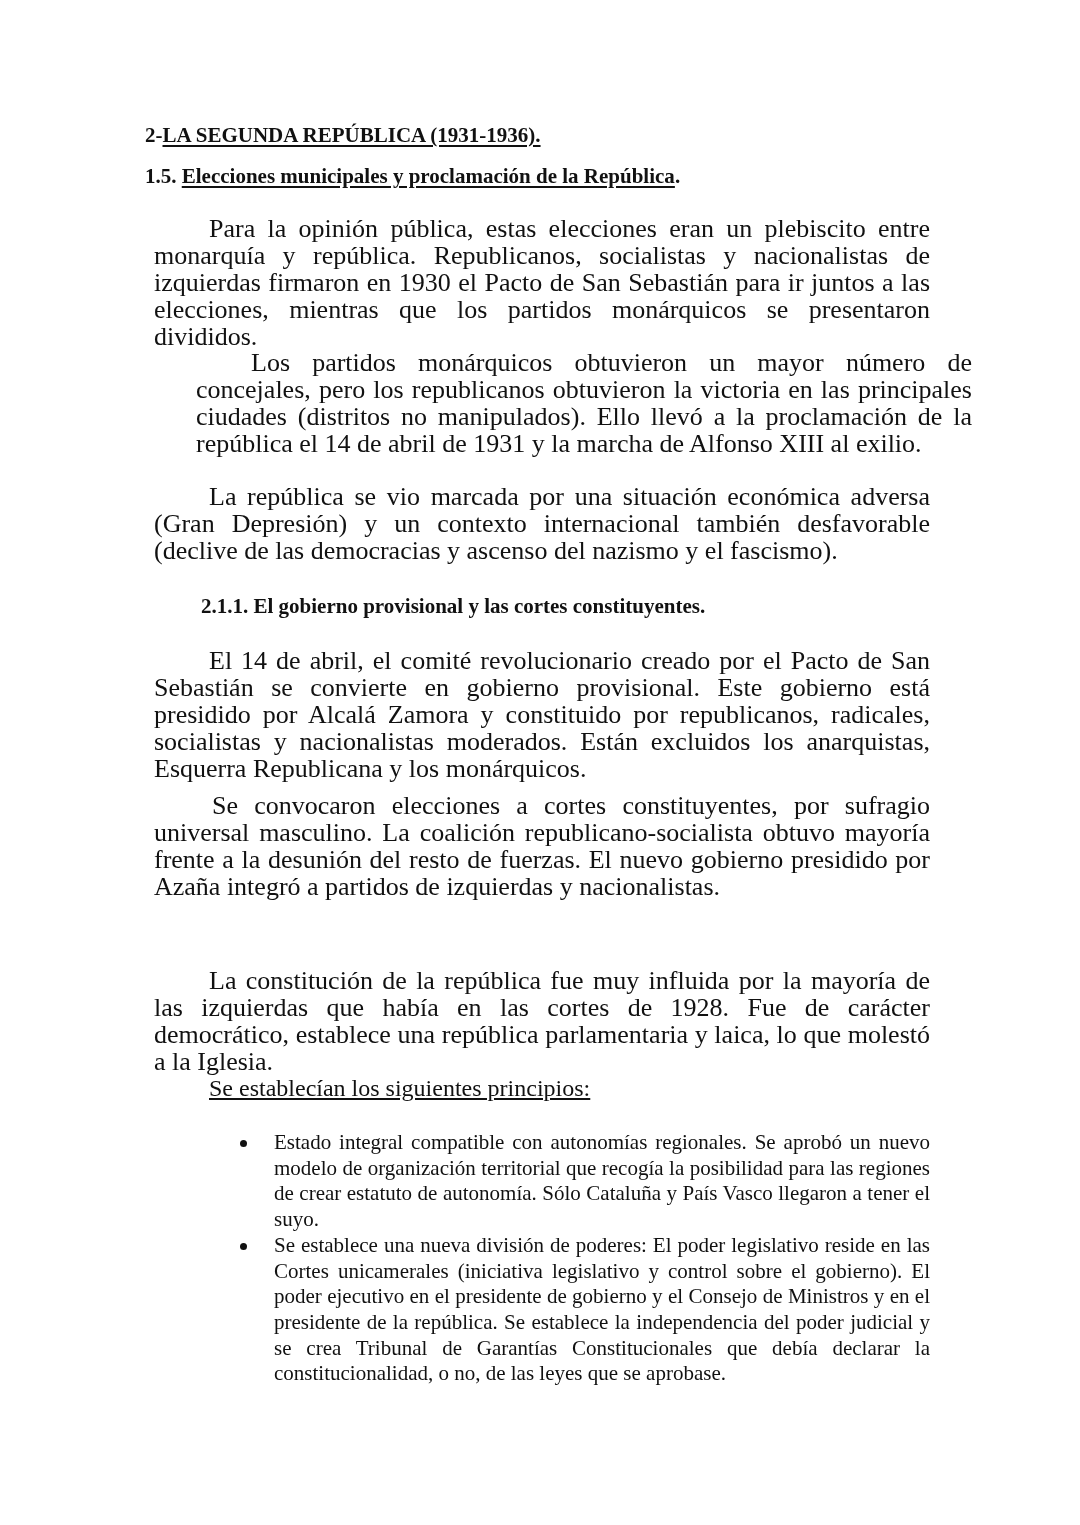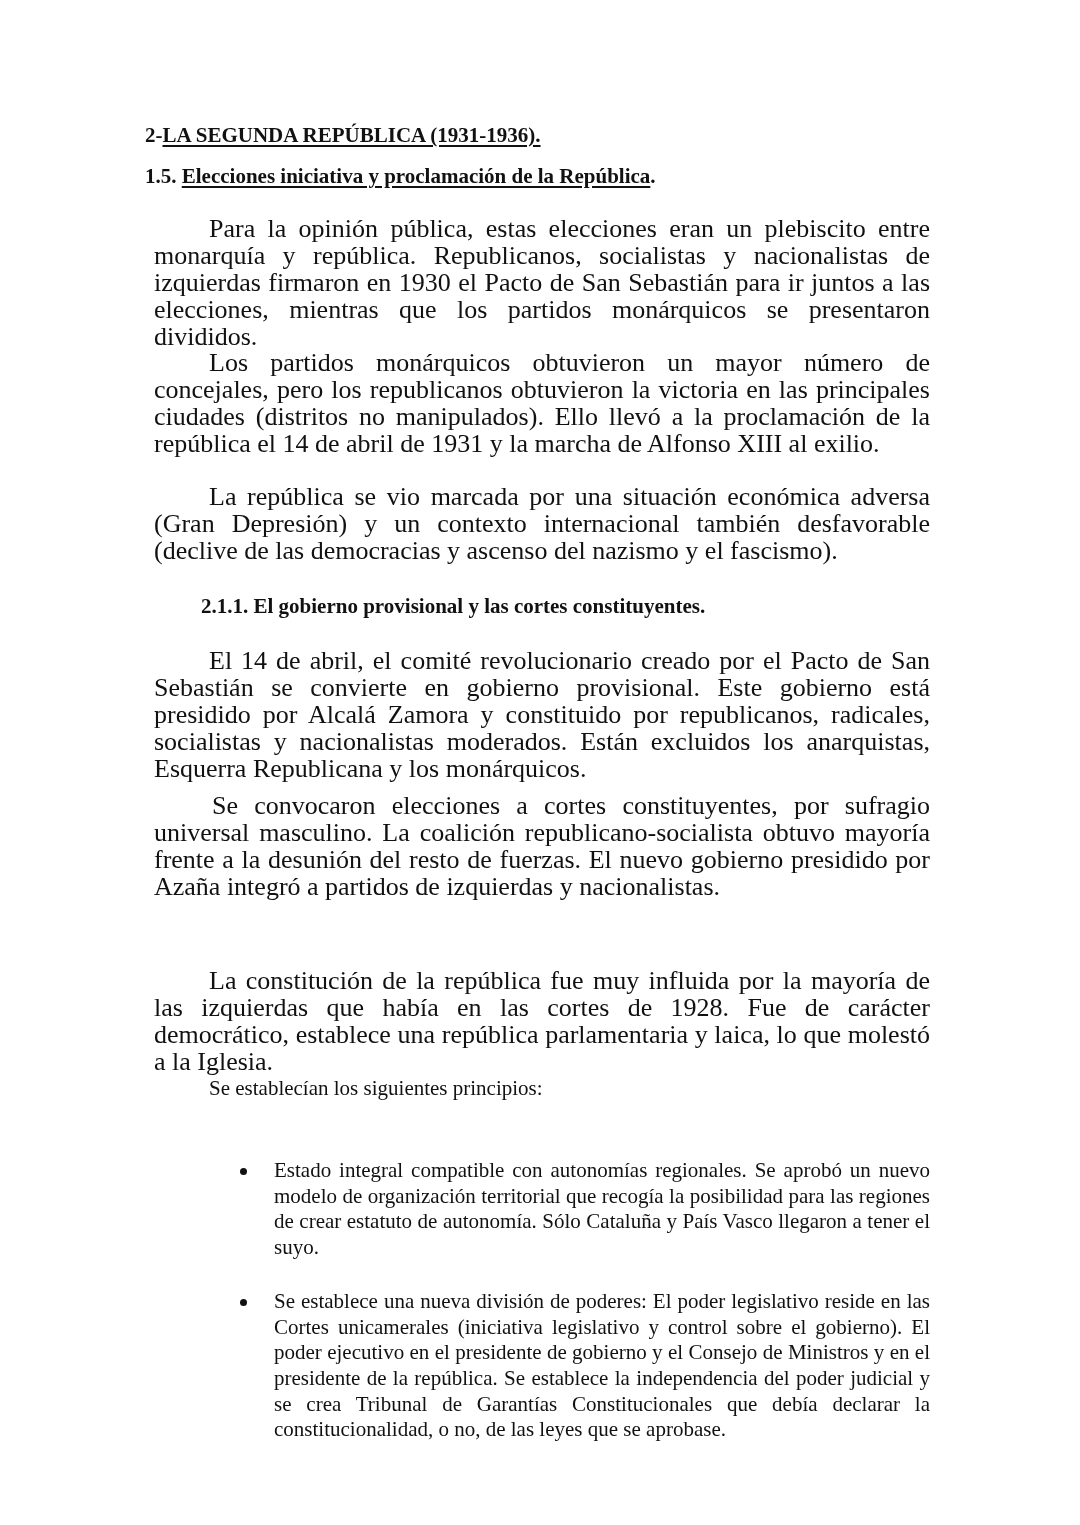--- a/index.html
+++ b/index.html
@@ -57,60 +57,60 @@
     .para {
       left: 154px;
       width: 776px;
       font-size: 26px;
       line-height: 27px;
       text-align: justify;
       text-indent: 55px;
     }
     .para-plain {
       left: 209px;
-      font-size: 21px;
+      font-size: 24px;
       line-height: 27px;
       white-space: nowrap;
+      text-decoration: underline;
     }
     .bullets {
       left: 236px;
       top: 1130px;
       width: 694px;
       list-style: none;
       padding: 0;
     }
     .bullets li {
       position: relative;
       padding-left: 38px;
       font-size: 21px;
       line-height: 25.7px;
       text-align: justify;
-      margin-top: 28px;
     }
     .bullet-dot {
       position: absolute;
       left: 4px;
       top: 10px;
       width: 7px;
       height: 7px;
       border-radius: 50%;
       background: #111111;
     }
   </style>
 </head>
 <body>
 
 <div class="page">
 
   <h1 class="abs h1"><span>2-</span><span class="u">LA SEGUNDA REPÚBLICA (1931-1936).</span></h1>
 
-  <h2 class="abs h2"><span>1.5. </span><span class="u">Elecciones iniciativa y proclamación de la República</span><span>.</span></h2>
+  <h2 class="abs h2"><span>1.5. </span><span class="u">Elecciones municipales y proclamación de la República</span><span>.</span></h2>
 
   <p class="abs para" style="top: 215px;">Para la opinión pública, estas elecciones eran un plebiscito entre monarquía y república. Republicanos, socialistas y nacionalistas de izquierdas firmaron en 1930 el Pacto de San Sebastián para ir juntos a las elecciones, mientras que los partidos monárquicos se presentaron divididos.</p>
-  <p class="abs para" style="top: 349px;">Los partidos monárquicos obtuvieron un mayor número de concejales, pero los republicanos obtuvieron la victoria en las principales ciudades (distritos no manipulados). Ello llevó a la proclamación de la república el 14 de abril de 1931 y la marcha de Alfonso XIII al exilio.</p>
+  <p class="abs para" style="top: 349px; margin-left: 42px;">Los partidos monárquicos obtuvieron un mayor número de concejales, pero los republicanos obtuvieron la victoria en las principales ciudades (distritos no manipulados). Ello llevó a la proclamación de la república el 14 de abril de 1931 y la marcha de Alfonso XIII al exilio.</p>
   <p class="abs para" style="top: 483px;">La república se vio marcada por una situación económica adversa (Gran Depresión) y un contexto internacional también desfavorable (declive de las democracias y ascenso del nazismo y el fascismo).</p>
 
   <h3 class="abs h3" style="top: 593px;">2.1.1. El gobierno provisional y las cortes constituyentes.</h3>
 
   <p class="abs para" style="top: 647px;">El 14 de abril, el comité revolucionario creado por el Pacto de San Sebastián se convierte en gobierno provisional. Este gobierno está presidido por Alcalá Zamora y constituido por republicanos, radicales, socialistas y nacionalistas moderados. Están excluidos los anarquistas, Esquerra Republicana y los monárquicos.</p>
   <p class="abs para" style="top: 792px; text-indent: 58px;">Se convocaron elecciones a cortes constituyentes, por sufragio universal masculino. La coalición republicano-socialista obtuvo mayoría frente a la desunión del resto de fuerzas. El nuevo gobierno presidido por Azaña integró a partidos de izquierdas y nacionalistas.</p>
 
 
   <p class="abs para" style="top: 967px;">La constitución de la república fue muy influida por la mayoría de las izquierdas que había en las cortes de 1928. Fue de carácter democrático, establece una república parlamentaria y laica, lo que molestó a la Iglesia.</p>
   <p class="abs para-plain" style="top: 1075px;">Se establecían los siguientes principios:</p>

